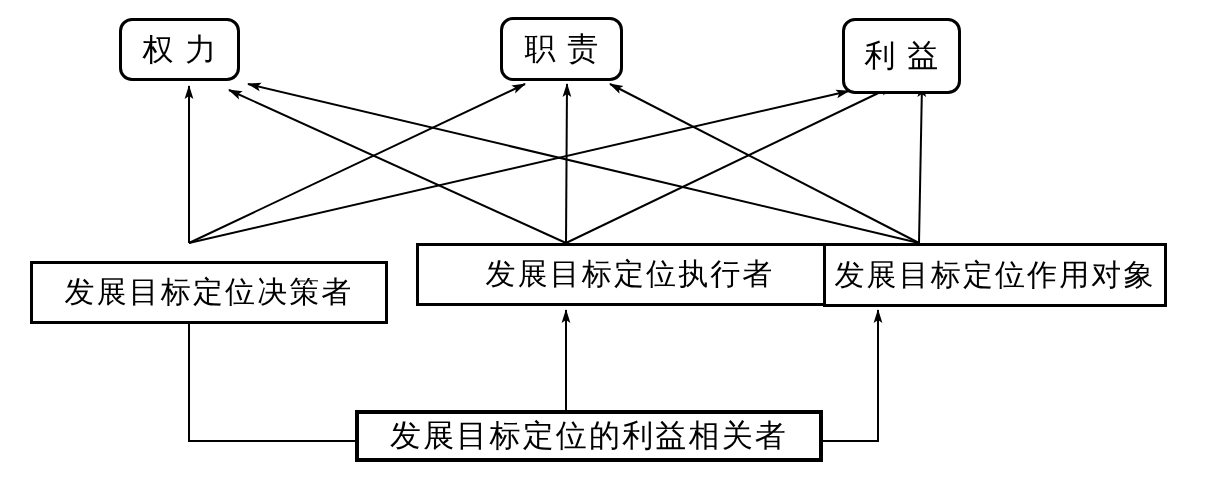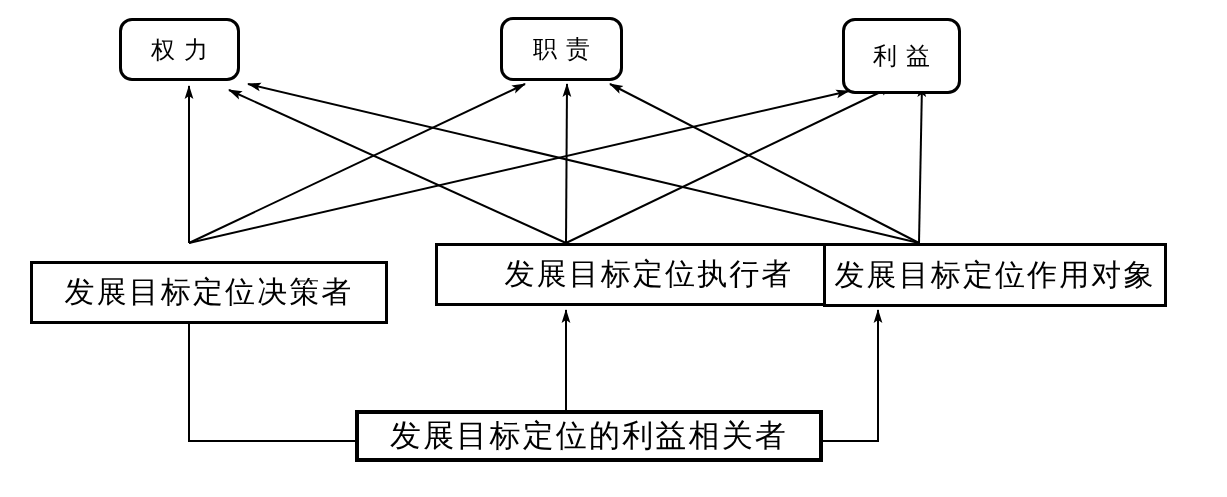--- a/index.html
+++ b/index.html
@@ -16,21 +16,21 @@
     position:absolute;
     box-sizing:border-box;
     background:#ffffff;
     border:3px solid #000;
     display:flex;align-items:center;justify-content:center;
     text-align:center;
     white-space:nowrap;
   }
   .node.rounded{
     border-radius:13px;
-    font-size:24px;
+    font-size:31px;
     letter-spacing:0.38em;
     padding-left:0.38em; 
   }
   .node.mid{
     font-size:30px;
     letter-spacing:0.07em;
   }
   .node.bottom{
     border-width:4px;
     font-size:31px;
@@ -73,21 +73,21 @@
   <div class="node rounded" style="left:500px;top:17px;width:123px;height:64px;">
     <span>职责</span>
   </div>
   <div class="node rounded" style="left:842px;top:18px;width:119px;height:76px;">
     <span>利益</span>
   </div>
 
   <div class="node mid" style="left:30px;top:243px;width:358px;height:63px;margin-top:18px;">
     <span>发展目标定位决策者</span>
   </div>
-  <div class="node mid" style="left:435px;top:243px;width:428px;height:63px;">
+  <div class="node mid" style="left:416px;top:243px;width:428px;height:63px;">
     <span>发展目标定位执行者</span>
   </div>
   <div class="node mid" style="left:823px;top:243px;width:344px;height:64px;">
     <span>发展目标定位作用对象</span>
   </div>
 
   <div class="node bottom" style="left:355px;top:410px;width:468px;height:52px;">
     <span>发展目标定位的利益相关者</span>
   </div>
 

